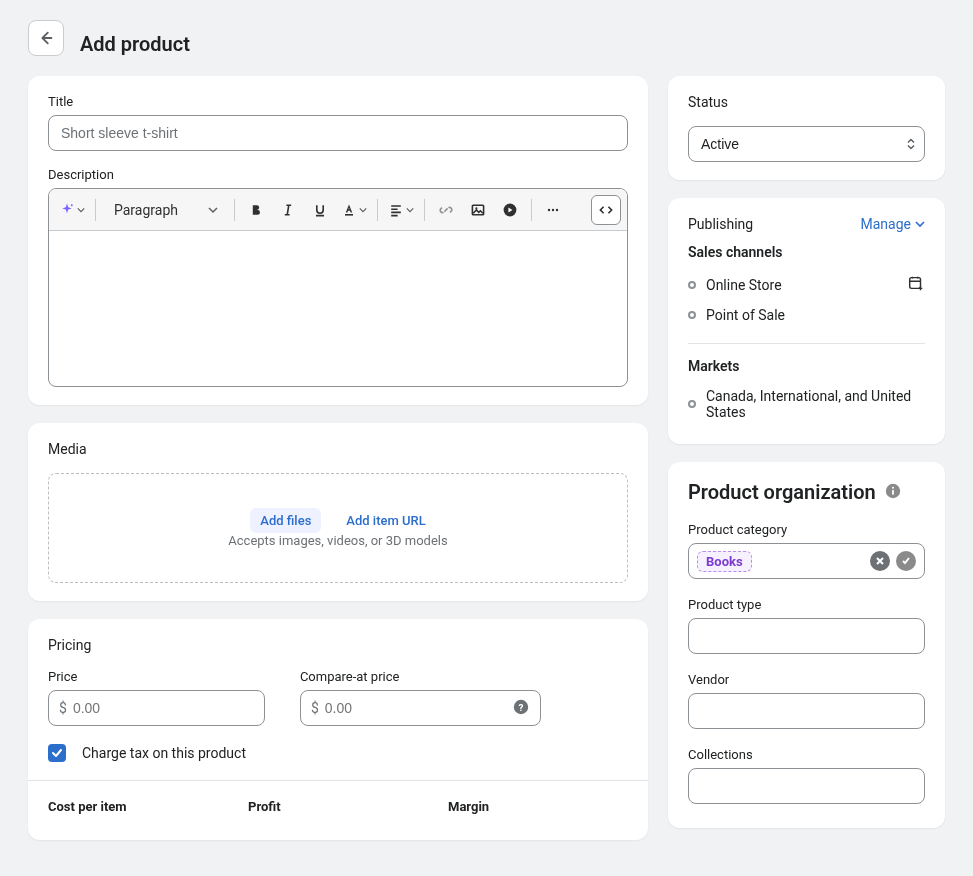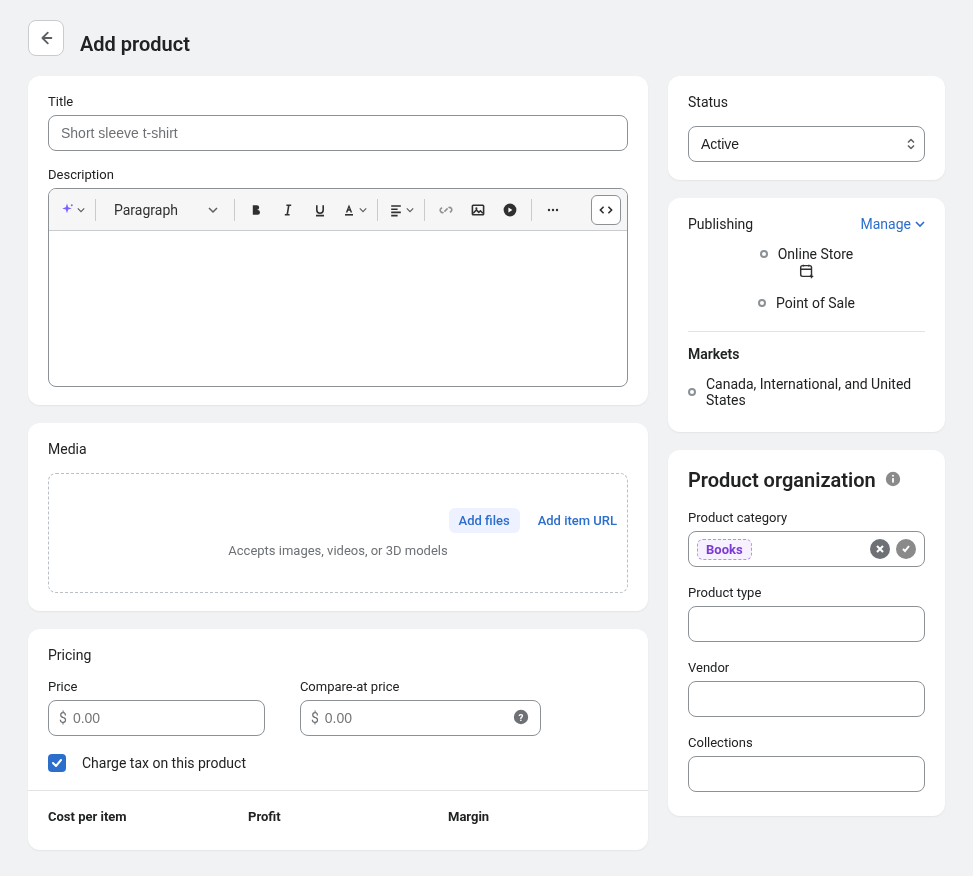--- a/index.html
+++ b/index.html
@@ -140,23 +140,22 @@
   }
   
   .dropzone {
     border: 1px dashed #babfc3;
     border-radius: 8px;
     padding: 34px 10px;
     text-align: center;
   }
   .dz-buttons {
     display: flex;
-    gap: 18px;
-    justify-content: flex-end;
-    margin-bottom: 10px;
+    gap: 25px;
+    justify-content: center;
   }
   .pill-btn {
     background: #eef1ff;
     color: #2c6ecb;
     padding: 5px 10px;
     border-radius: 6px;
     font-size: 13px;
     font-weight: 500;
     cursor: pointer;
   }
@@ -209,21 +208,21 @@
   }
   .divider {
     border-top: 1px solid #e1e3e5;
     margin: 18px -20px;
   }
   .three-col { display:flex; gap: 20px; font-weight: bold; }
   .three-col > div { flex:1; }
   
   .manage-link { color:#2c6ecb; font-size:14px; cursor:pointer; display:flex; align-items:center; gap:4px;}
   .sub-heading { font-weight:600; font-size:14px; margin: 12px 0 8px;}
-  .channel-row { display:flex; align-items:center; justify-content:space-between; padding: 6px 0; flex-direction: column;}
+  .channel-row { display:flex; align-items:center; justify-content:space-between; padding: 6px 0;}
   .bullet { width:8px; height:8px; border:2px solid #8c9196; border-radius:50%; flex-shrink:0; }
   .ch-left { display:flex; align-items:center; gap:10px; }
   .side-divider { border-top:1px solid #e1e3e5; margin: 14px 0; }
   .org-title-row { display:flex; align-items:center; gap:8px; margin-bottom: 18px;}
   .org-title { font-size:20px; font-weight:600; }
   .tag-input {
     border: 1px solid #8c9196;
     border-radius: 8px;
     height: 36px;
     display:flex;
@@ -438,20 +437,21 @@
     <div class="card">
       <div class="card-title-row" style="margin-bottom:8px">
         <div class="card-title" style="margin-bottom:0">Publishing</div>
         <span class="manage-link">
           <span>Manage</span>
           <svg width="10" height="10" viewBox="0 0 10 10">
               <path d="M1 3l4 4 4-4" fill="none" stroke="#2c6ecb" stroke-width="1.6"></path>
             </svg>
         </span>
       </div>
+      <div class="sub-heading">Sales channels</div>
       <div class="channel-row">
         <div class="ch-left">
           <span class="bullet"></span>
           <span>Online Store</span>
         </div>
         <span>
           <svg width="18" height="18" viewBox="0 0 20 20">
               <rect x="3" y="4" width="12" height="12" rx="2" fill="none" stroke="#303030" stroke-width="1.6"></rect>
               <path d="M3 8h12M6 3v2M12 3v2" stroke="#303030" stroke-width="1.6"></path>
               <path d="M15 14v4M13 16h4" stroke="#303030" stroke-width="1.6"></path>

